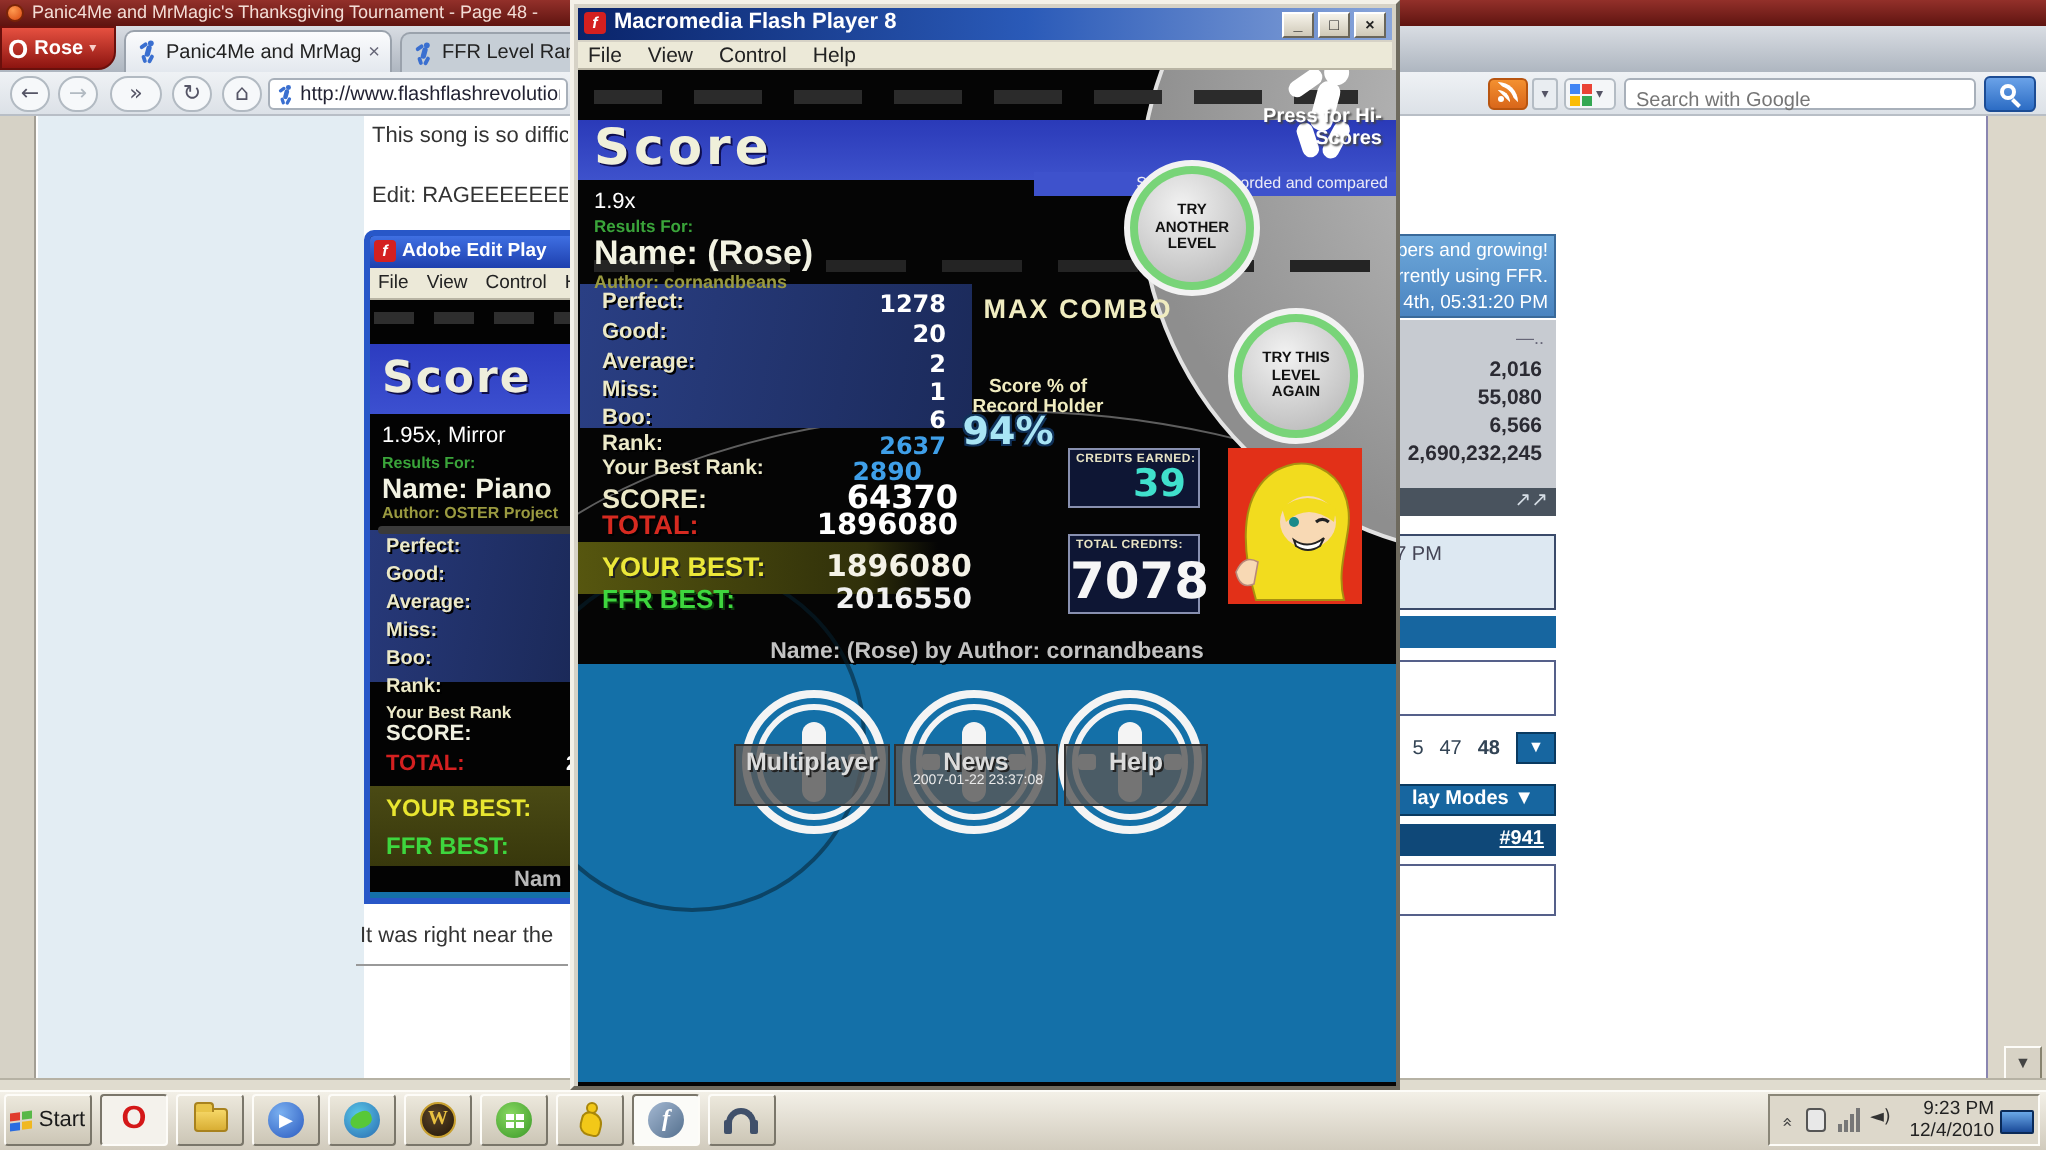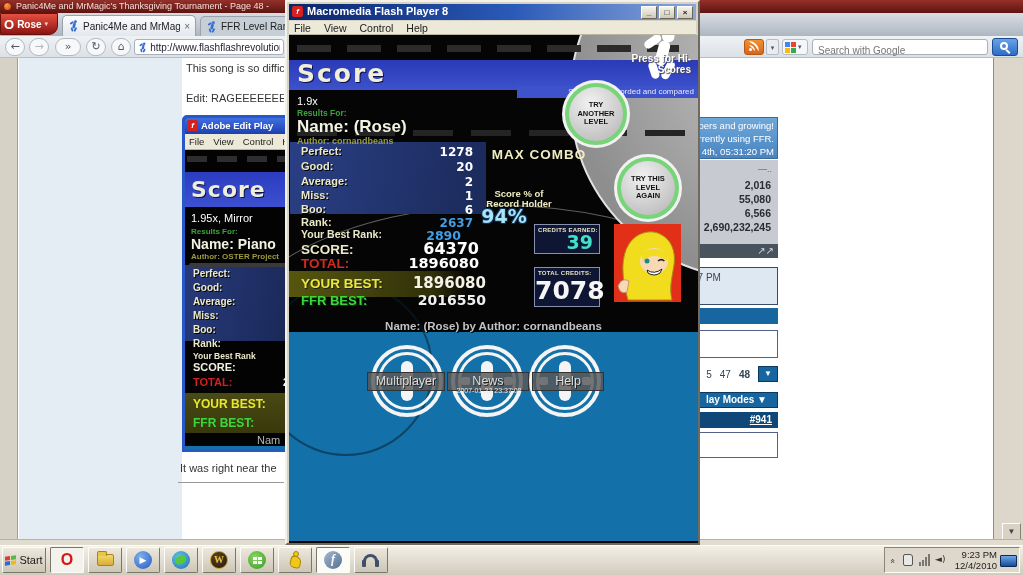--- a/index.html
+++ b/index.html
@@ -85,21 +85,21 @@
   .e-div{left:4px;top:113px;width:100px;height:4px;background:#3a3a3a;border-radius:2px}
   .e-stat{left:8px;font-size:10px;font-weight:bold;color:#ece9c8;text-shadow:1px 1px 0 #000}
   .e-navy{left:0;top:115px;width:110px;height:76px;background:linear-gradient(100deg,#27397a,#1a2856)}
   .e-ybr{left:8px;top:201px;font-size:8.5px;font-weight:bold;color:#ece9c8}
   .e-score{left:8px;top:211px;font-size:11px;font-weight:bold;color:#f0f0e0}
   .e-total{left:8px;top:226px;font-size:11px;font-weight:bold;color:#d42020}
   .e-total-v{left:98px;top:227px;font-size:10px;font-weight:bold;color:#fff}
   .e-olive{left:0;top:243px;width:110px;height:40px;background:linear-gradient(#4a4a14,#38380c)}
   .e-yb{left:8px;top:247px;font-size:12px;font-weight:bold;color:#e8e630}
   .e-ffr{left:8px;top:266px;font-size:12px;font-weight:bold;color:#3ed63e}
-  .e-nam{left:72px;top:284px;font-size:11px;font-weight:normal;color:#b8b8b8;text-shadow:1px 1px 0 #000}
+  .e-nam{left:72px;top:284px;font-size:11px;font-weight:bold;color:#b8b8b8;text-shadow:1px 1px 0 #000}
   .e-blue{left:0;top:296px;width:110px;height:9px;background:#1470a8}
 
   
   .fwin{left:285px;top:0;width:415px;height:545px;z-index:50;background:#d6d2c6;border:2px solid;border-color:#f4f1e8 #6e6a5e #6e6a5e #f4f1e8;box-sizing:border-box}
   .f-title{left:2px;top:2px;width:407px;height:16px;background:linear-gradient(90deg,#0a246a,#2a5ab8 55%,#8aa6da)}
   .f-title .txt{position:absolute;left:18px;top:1px;font-size:11px;font-weight:bold;color:#fff;white-space:nowrap}
   .f-ticon{position:absolute;left:3px;top:2px;width:11px;height:11px;background:#d42020;border-radius:2px;color:#fff;font-size:8px;font-weight:bold;font-style:italic;text-align:center;line-height:11px}
   .f-ctrls{position:absolute;right:3px;top:2px;display:flex;gap:2px}
   .f-ctrl{width:16px;height:13px;background:linear-gradient(#f6f3ea,#cfc9b8);border:1px solid;border-color:#fff #6a665a #6a665a #fff;box-sizing:border-box;font-size:8px;font-weight:bold;color:#222;text-align:center;line-height:11px;cursor:pointer}
   .f-menu{left:2px;top:19px;width:407px;height:14px;background:#ece9d8;border-bottom:1px solid #b8b4a4;box-sizing:border-box;display:flex;gap:13px;padding-left:5px;align-items:center}
@@ -155,21 +155,21 @@
   .ffr-v{font-size:14px;font-weight:bold;color:#f0f0f0;font-family:"DejaVu Sans",sans-serif}
   .f-footer{left:0;top:285px;width:409px;text-align:center;font-size:11.5px;font-weight:bold;color:#c2c2c2;z-index:6;text-shadow:1px 1px 0 #000}
   .blue-panel{left:0;top:297px;width:409px;height:209px;background:#1470a8;z-index:4}
   .panel-arc{position:absolute;left:-30px;top:-50px;width:170px;height:170px;border:2px solid #06212f;border-radius:50%;opacity:.55}
   .circ-btn{width:72px;height:72px;border-radius:50%;border:4px solid #f4f4f4;box-sizing:border-box;z-index:6;cursor:pointer}
   .circ-btn .ring{position:absolute;left:3px;top:3px;right:3px;bottom:3px;border:3px solid #f4f4f4;border-radius:50%}
   .circ-btn .bar{position:absolute;left:26px;top:12px;width:12px;height:40px;background:#f4f4f4;border-radius:6px}
   .circ-btn .nl{position:absolute;left:6px;top:28px;width:9px;height:8px;background:#f4f4f4;border-radius:2px}
   .circ-btn .nr{position:absolute;right:6px;top:28px;width:9px;height:8px;background:#f4f4f4;border-radius:2px}
   .cb1{left:82px;top:310px}.cb2{left:162px;top:310px}.cb3{left:240px;top:310px}
-  .lbl-bar{top:337px;height:19px;background:rgba(88,88,88,.82);border:1px solid #333;box-sizing:border-box;z-index:7;text-align:center;font-size:12.5px;font-weight:normal;color:#dcdcdc;line-height:17px;text-shadow:1px 1px 0 #222;cursor:pointer}
+  .lbl-bar{top:337px;height:31px;background:rgba(88,88,88,.82);border:1px solid #333;box-sizing:border-box;z-index:7;text-align:center;font-size:12.5px;font-weight:bold;color:#dcdcdc;line-height:17px;text-shadow:1px 1px 0 #222;cursor:pointer}
   .lb1{left:78px;width:78px}.lb2{left:158px;width:82px}.lb3{left:243px;width:72px}
   .news-ts{left:150px;top:352px;width:100px;text-align:center;font-size:7px;color:#eaeaea;z-index:8}
 
   
   .taskbar{left:0;top:545px;width:1023px;height:30px;background:linear-gradient(#f3f0e7,#d1cbbd);border-top:1px solid #fdfcf8;box-sizing:border-box;z-index:100}
   .tb-btn{top:547px;height:26px;background:linear-gradient(#ece8dc,#ccc6b6);border:1px solid;border-color:#fdfcf8 #7a766a #7a766a #fdfcf8;border-radius:2px;box-sizing:border-box;display:flex;align-items:center;justify-content:center;gap:3px;cursor:pointer}
   .tb-pressed{border-color:#7a766a #fdfcf8 #fdfcf8 #7a766a;background:#f4f2ec}
   .start-lbl{font-size:11px;font-weight:normal;color:#1a1a1a}
   .flag{display:grid;grid-template-columns:5px 5px;grid-auto-rows:4px;gap:1px;transform:skewY(-8deg)}
   .tray{left:884px;top:547px;width:136px;height:26px;background:#ddd8cb;border:1px solid;border-color:#8a8678 #fdfcf8 #fdfcf8 #8a8678;box-sizing:border-box;z-index:101}

